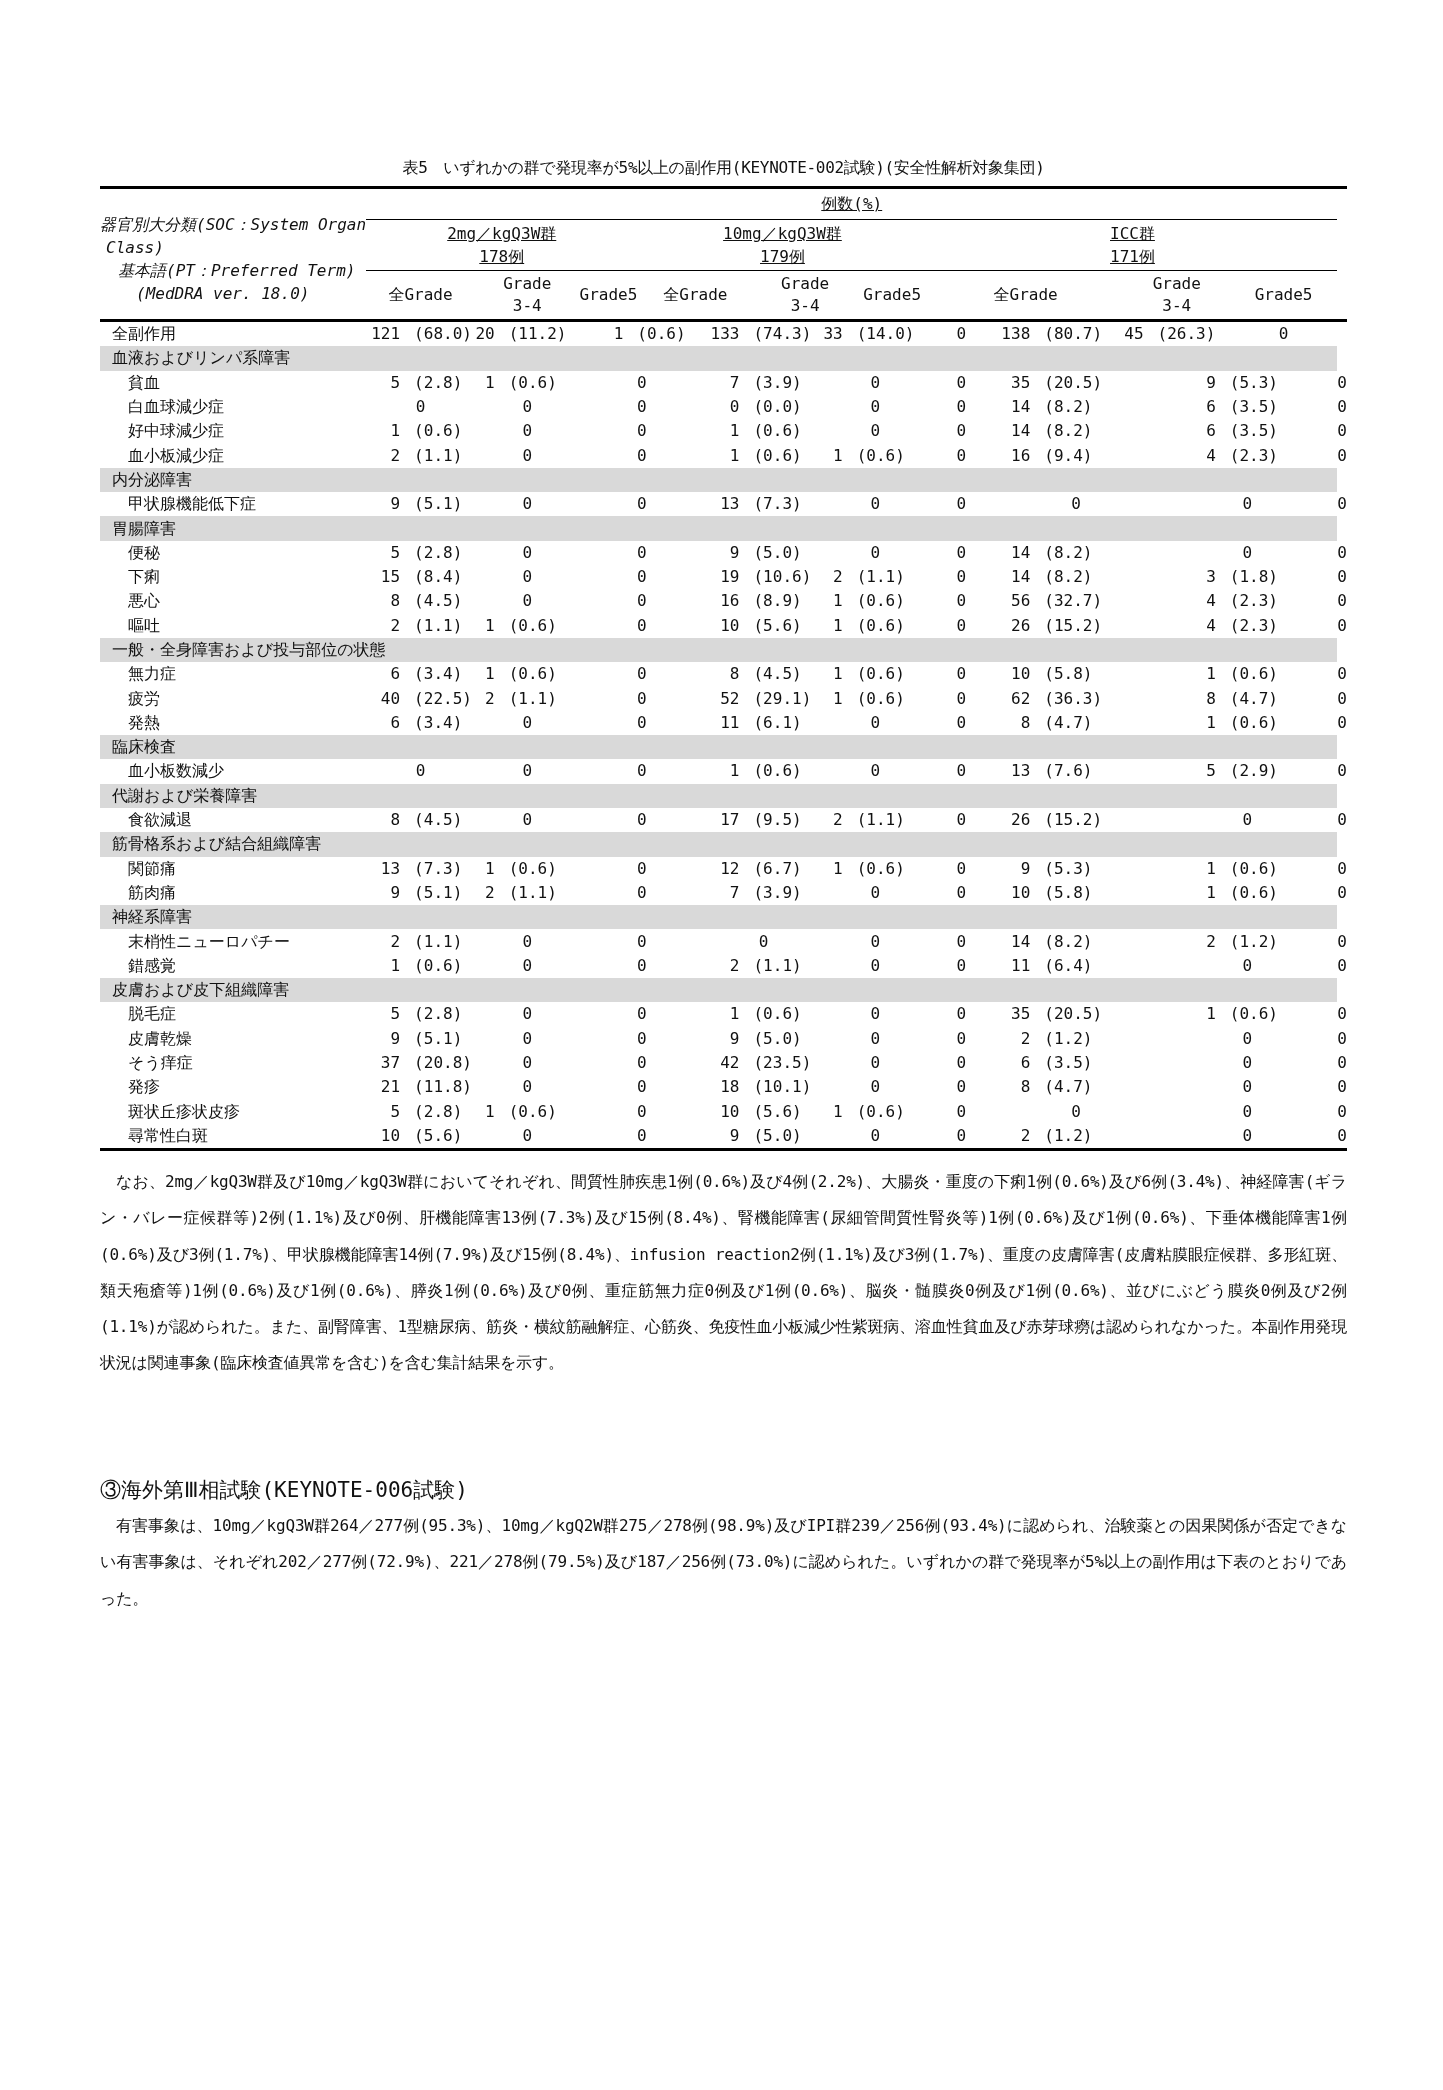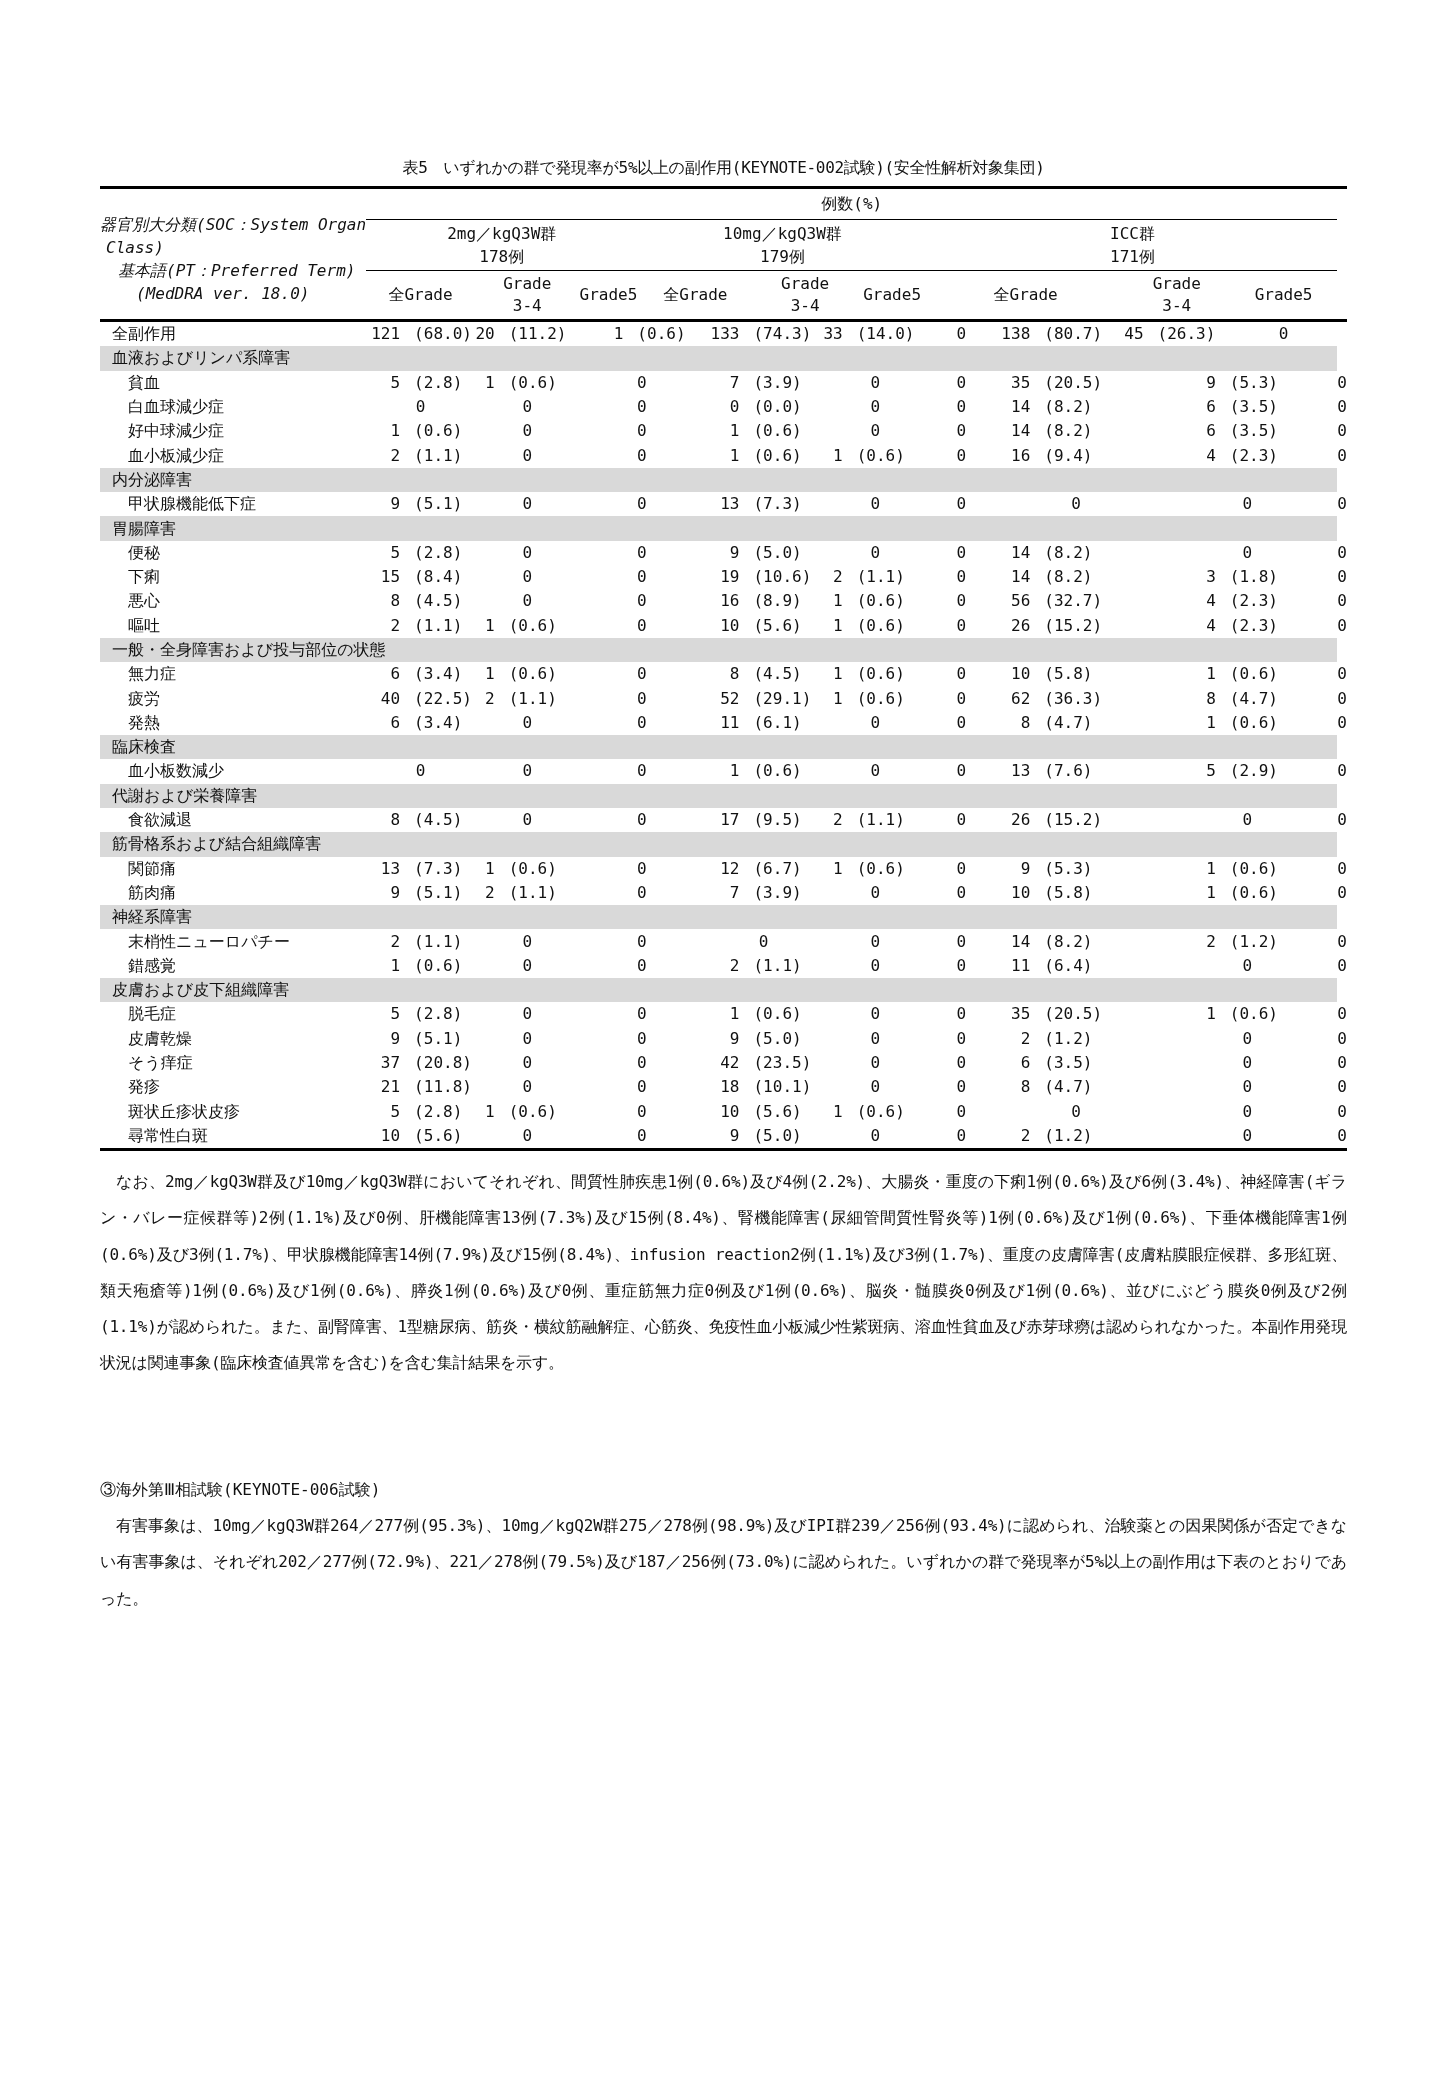--- a/index.html
+++ b/index.html
@@ -13,21 +13,21 @@
     position: absolute; top: 158px; left: 0; width: 1247px; text-align: center;
     font-size: 16px; letter-spacing: -0.3px;
   }
   table.ae {
     position: absolute; top: 186px; left: 0; width: 1247px;
     border-collapse: collapse; font-size: 16px; line-height: 18px;
   }
   table.ae td, table.ae th { padding: 0; font-weight: normal; white-space: nowrap; }
   .thick-top { border-top: 3px solid #000; }
   .thick-bot { border-bottom: 3px solid #000; }
-  .thin-bot { border-bottom: 1.5px solid #000; }
+  .thin-bot { border-bottom: 1.5px solid #000; text-decoration: underline; }
   .hdr-label { text-align: left; vertical-align: top; padding-top: 24px !important; line-height: 23px; font-style: italic; }
   .hdr-label .l1 { display:block; }
   .hdr-label .l2 { display:block; padding-left: 6px; }
   .hdr-label .l3 { display:block; padding-left: 18px; }
   .hdr-label .l4 { display:block; padding-left: 36px; }
   .hdr-center { text-align: center; }
   .hdr-count { height: 30px; }
   .hdr-group { height: 50px; line-height: 23px; }
   .hdr-grade { height: 48px; line-height: 22px; }
   tr.data td { height: 24.3px; }
@@ -36,21 +36,21 @@
   td.pt { padding-left: 28px !important; }
   td.n { text-align: right; padding-right: 14px !important; }
   td.p { text-align: left; }
   td.z { text-align: center; }
   td.solo { text-align: center; }
   .para {
     position: absolute; left: 0; width: 1247px; font-size: 16px; line-height: 36.3px;
     text-align: justify; letter-spacing: -0.2px;
   }
   .para.p1 { top: 1164px; text-indent: 1em; }
-  .sec-title { position: absolute; left: 0; top: 1472px; font-size: 16px; line-height: 36px; }
+  .sec-title { position: absolute; left: 0; top: 1472px; font-size: 21px; line-height: 36px; }
   .para.p2 { top: 1508px; text-indent: 1em; }
 </style>
 </head>
 <body>
 
 <div class="page">
   <div class="caption">表5　いずれかの群で発現率が5%以上の副作用(KEYNOTE-002試験)(安全性解析対象集団)</div>
 
   <table class="ae">
     <colgroup>

